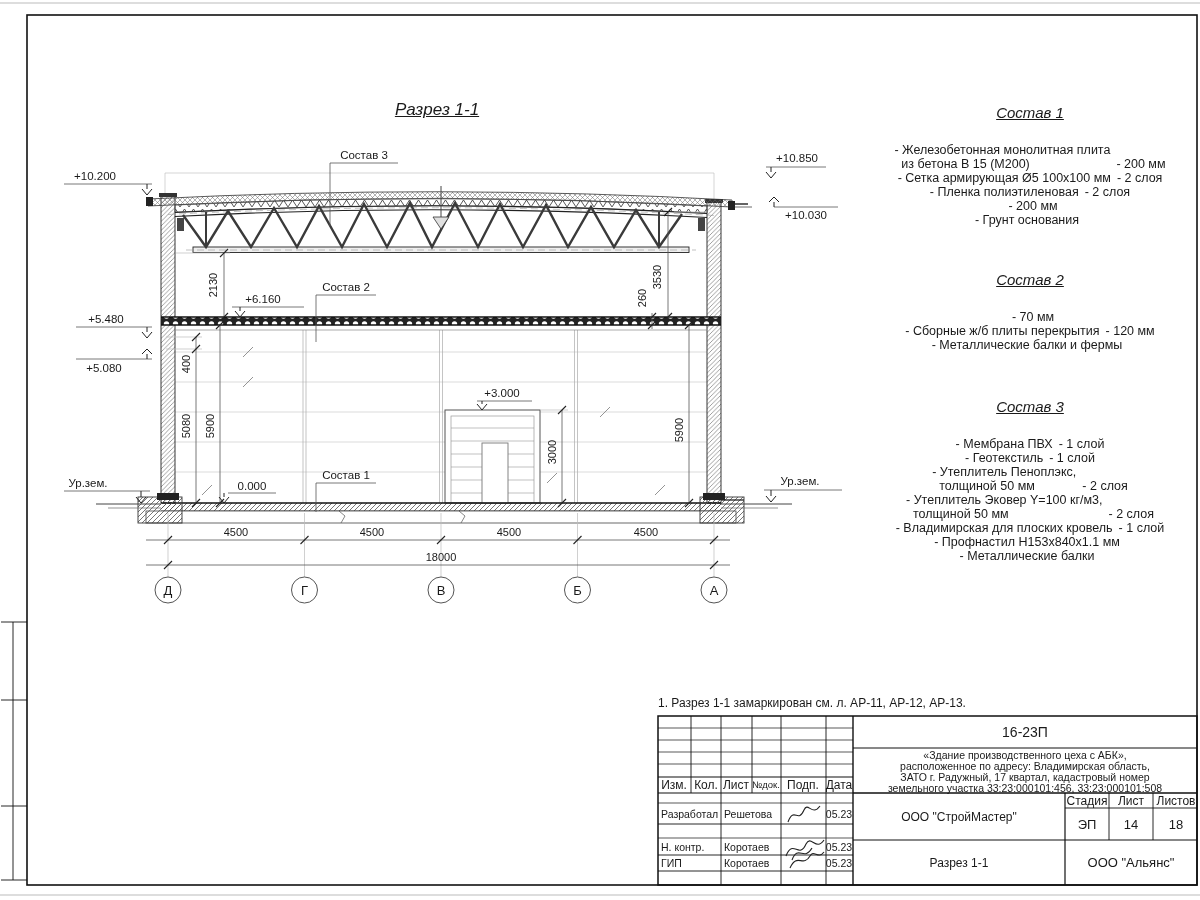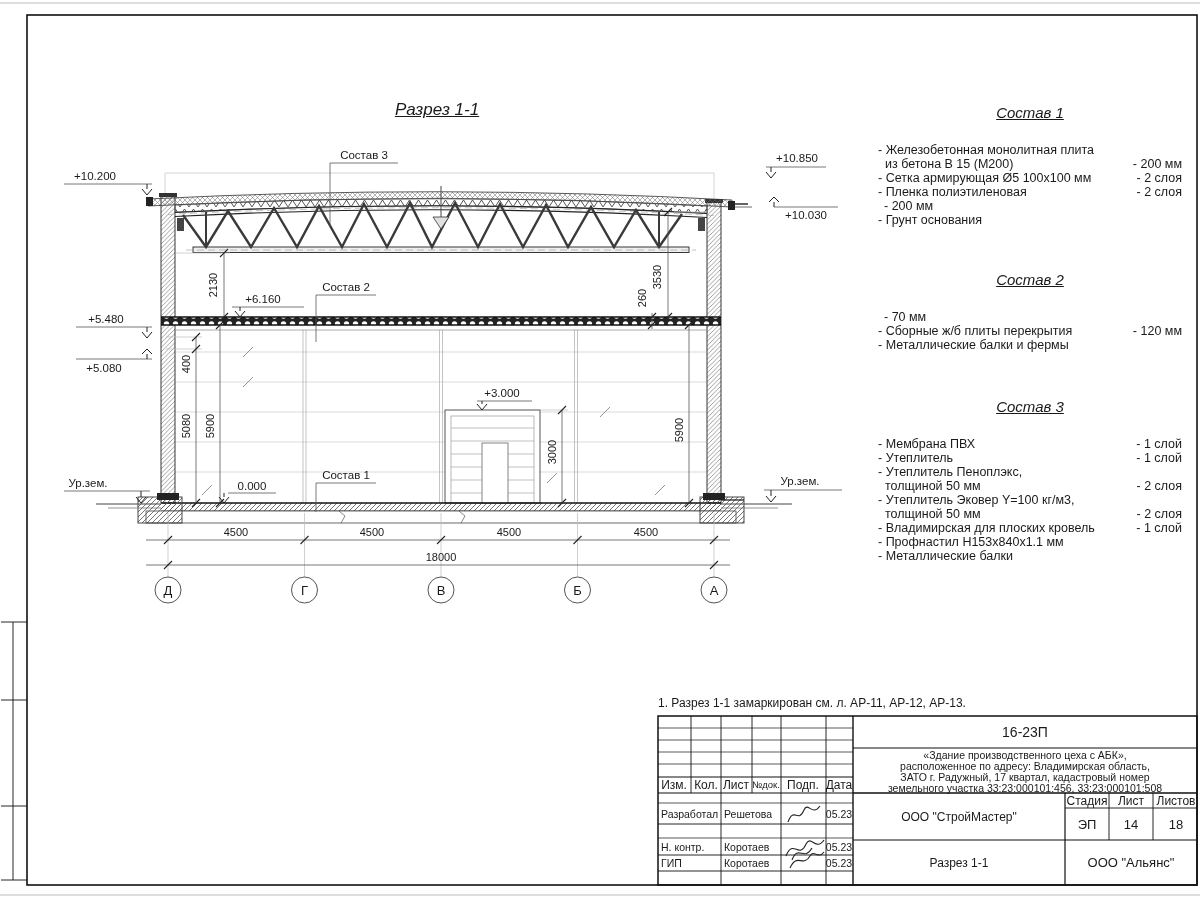--- a/index.html
+++ b/index.html
@@ -14,21 +14,21 @@
   .main-title{
     position:absolute;left:352px;top:100px;width:170px;text-align:center;
     font-size:17px;font-style:italic;text-decoration:underline;
   }
   .comp{position:absolute;width:304px;}
   .comp-title{
     text-align:center;font-size:15px;font-style:italic;
     text-decoration:underline;margin-bottom:22px;
   }
   .comp-row{
-    display:flex;justify-content:space-between;align-items:flex-end;
+    display:flex;justify-content:center;align-items:flex-end;
     font-size:12.5px;line-height:14px;
   }
   .comp-row .cn{white-space:pre-line;}
   .comp-row .cv{white-space:nowrap;padding-left:6px;}
 </style>
 </head>
 <body>
 
 <div id="sheet">
 
@@ -422,21 +422,21 @@
       </div>
 </div>
 
 <div class="comp" style="left:878px;top:398px">
   <div class="comp-title">Состав 3</div>
   <div class="comp-row">
         <span class="cn">- Мембрана ПВХ</span>
         <span class="cv">- 1 слой</span>
       </div>
   <div class="comp-row">
-        <span class="cn">- Утеплитель</span>
+        <span class="cn">- Геотекстиль</span>
         <span class="cv">- 1 слой</span>
       </div>
   <div class="comp-row">
         <span class="cn">- Утеплитель Пеноплэкс,
 &nbsp;&nbsp;толщиной 50 мм</span>
         <span class="cv">- 2 слоя</span>
       </div>
   <div class="comp-row">
         <span class="cn">- Утеплитель Эковер Y=100 кг/м3,
 &nbsp;&nbsp;толщиной 50 мм</span>

